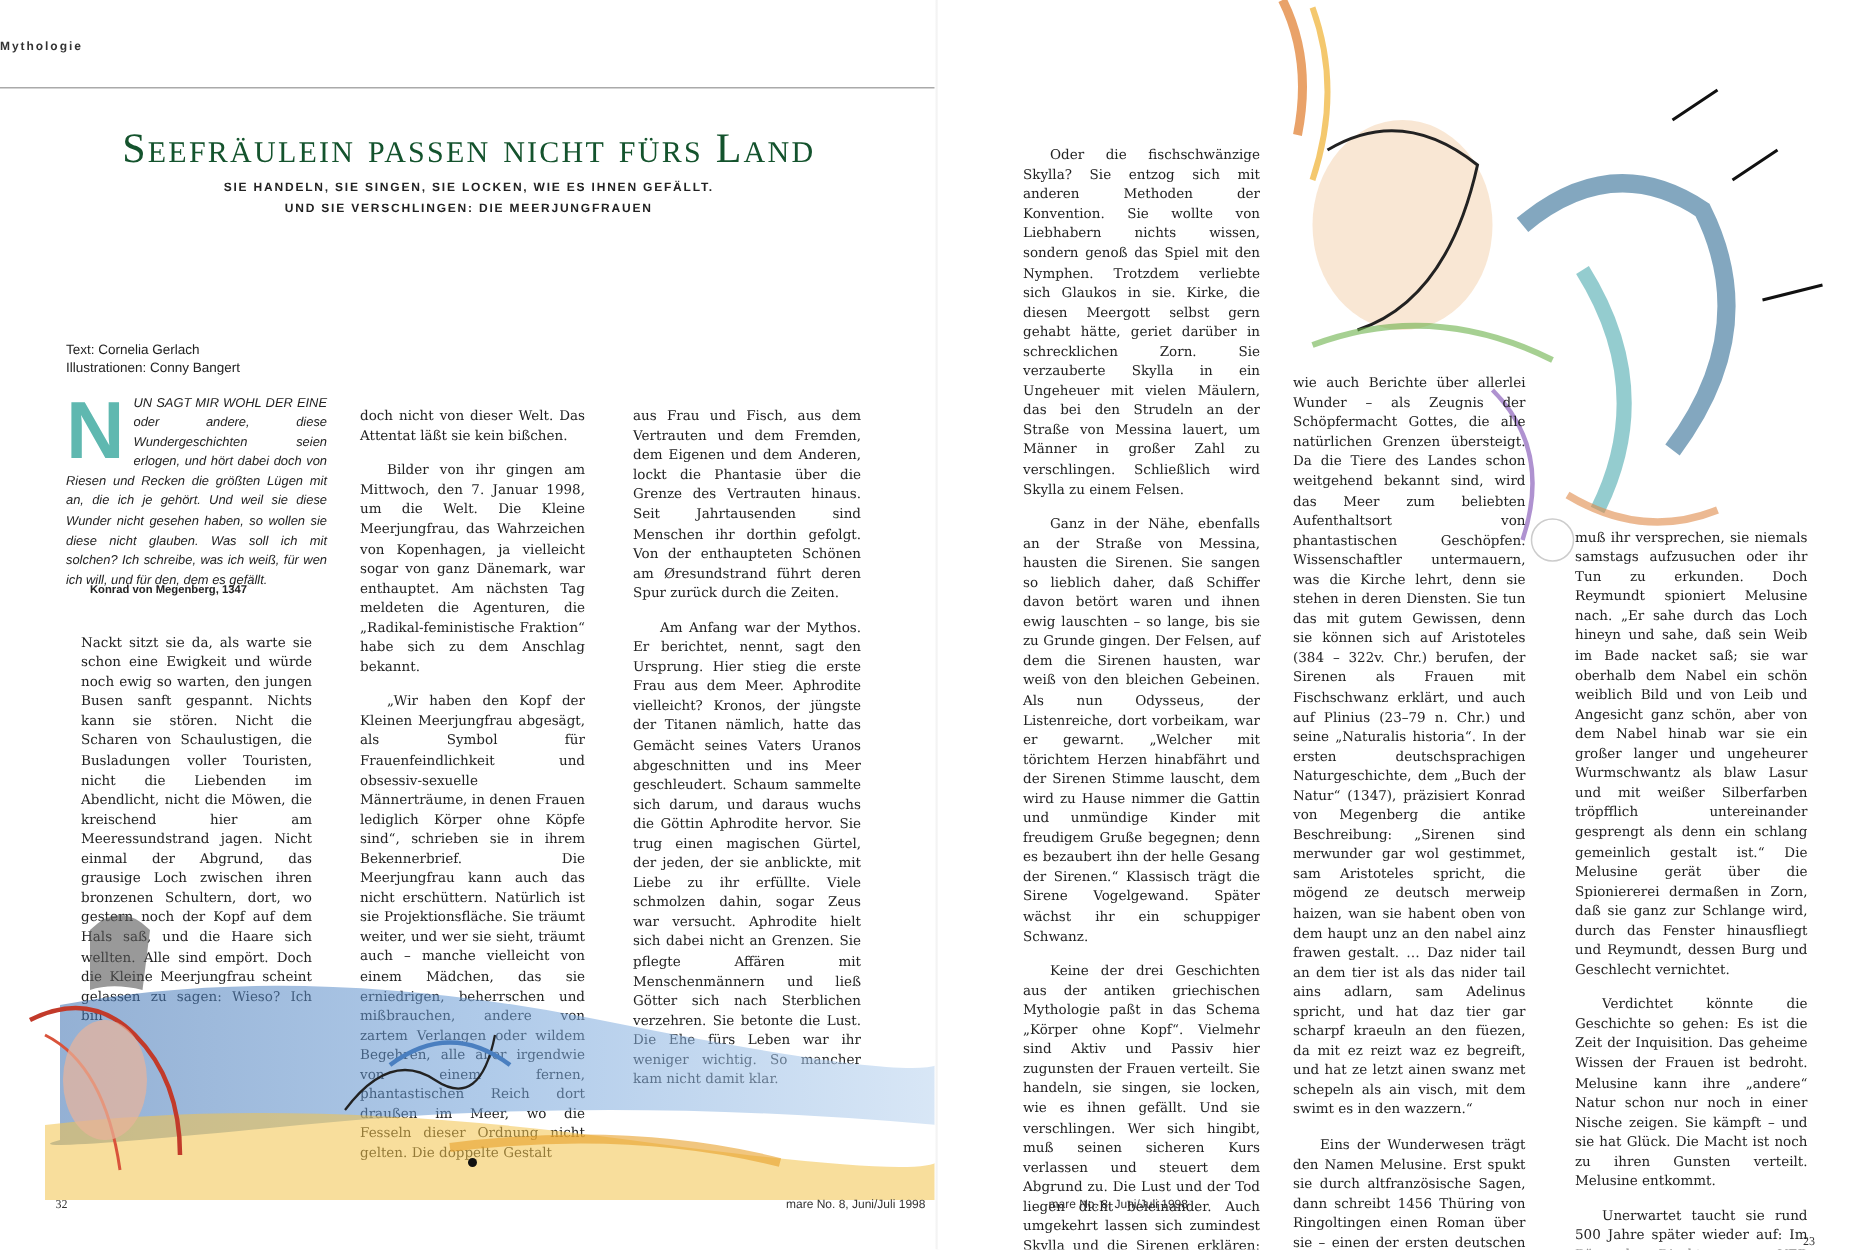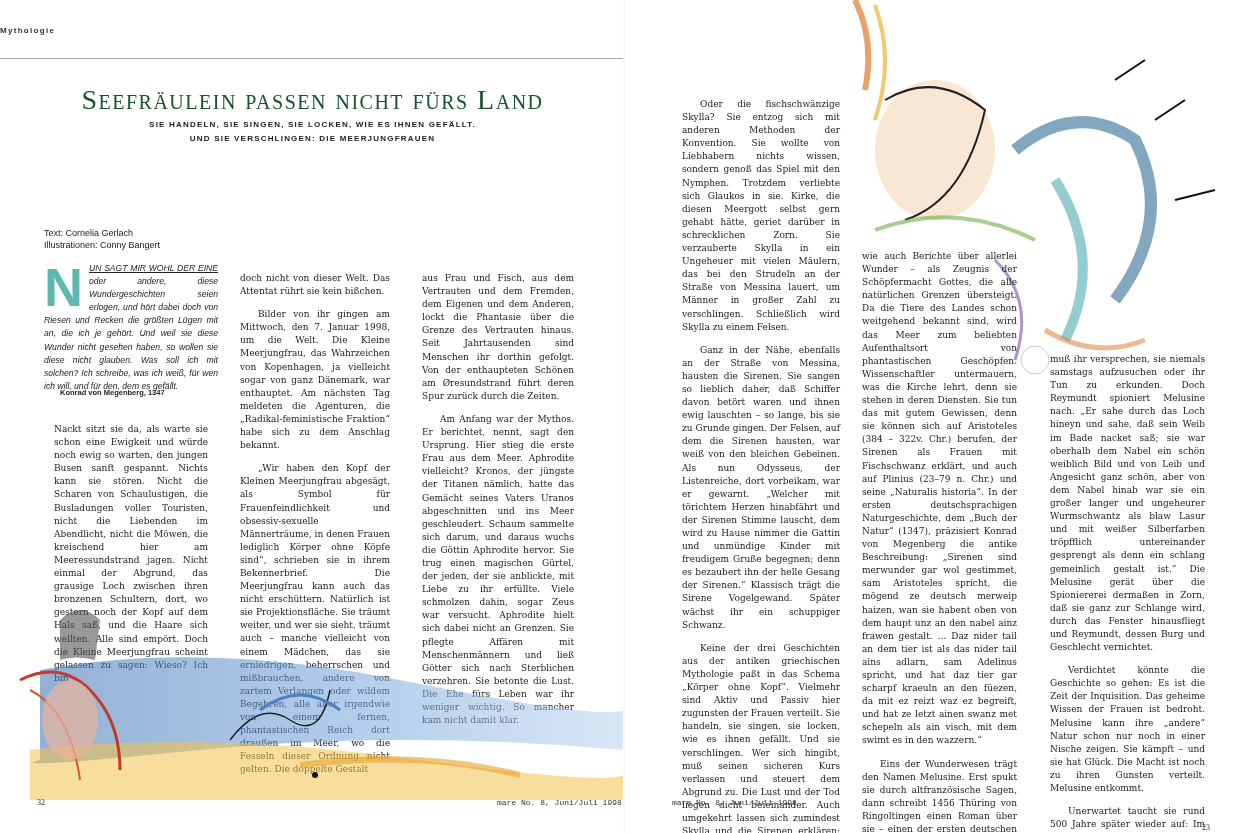--- a/index.html
+++ b/index.html
@@ -13,30 +13,30 @@
   .title{position:absolute;top:84px;left:0;width:625px;text-align:center;font-family:"Liberation Serif",serif;font-size:28px;font-variant:small-caps;letter-spacing:1.5px;color:#14532d;}
   .sub{position:absolute;left:0;width:625px;text-align:center;font-family:"Liberation Sans",sans-serif;font-size:8px;font-weight:bold;letter-spacing:1.2px;color:#222;}
   .sub1{top:120px;}
   .sub2{top:134px;}
   .credits{position:absolute;left:44px;top:227px;font-family:"Liberation Sans",sans-serif;font-size:9px;line-height:12px;color:#222;}
   .col{position:absolute;font-size:9px;line-height:13.1px;text-align:justify;color:#222;}
   .col p{margin:10px;text-indent:0;}
   .col p.ind{text-indent:18px;}
   .intro{position:absolute;left:44px;top:262px;width:174px;font-family:"Liberation Sans",sans-serif;font-style:italic;font-size:8.6px;line-height:13.1px;text-align:justify;}
   .dropcap{float:left;font-family:"Liberation Sans",sans-serif;font-weight:bold;font-style:normal;font-size:54px;line-height:46px;color:#5fb8b0;margin:2px 6px 0 0;}
-  .lead{text-transform:uppercase;text-decoration:underline;}
+  .lead{text-transform:uppercase;}
   .sig{position:absolute;left:60px;top:388px;font-family:"Liberation Sans",sans-serif;font-weight:bold;font-size:7.5px;}
   .c1{left:44px;top:413px;width:174px;}
   .c2{left:230px;top:262px;width:170px;}
   .c3{left:412px;top:262px;width:172px;}
   .r1{left:672px;top:88px;width:178px;}
   .r2{left:852px;top:240px;width:175px;}
   .r3{left:1040px;top:343px;width:175px;}
   .pagenum{position:absolute;top:798px;font-size:8px;color:#333;font-family:"Liberation Serif",serif;}
-  .folio{position:absolute;top:798px;font-size:8px;color:#333;font-family:Liberation Mono, monospace;}
+  .folio{position:absolute;top:798px;font-size:8px;color:#333;font-family:Liberation Sans, sans-serif;margin-left:27px;}
   .illus{position:absolute;}
 </style>
 </head>
 <body>
 
 <div class="page left">
   <div class="section">Mythologie</div>
   <div class="rule"></div>
   <div class="title">Seefräulein passen nicht fürs Land</div>
   <div class="sub sub1">SIE HANDELN, SIE SINGEN, SIE LOCKEN, WIE ES IHNEN GEFÄLLT.</div>
@@ -51,21 +51,21 @@
     <span class="dropcap">N</span>
     <span class="lead">un sagt mir wohl der eine</span>
     <span>oder andere, diese Wundergeschichten seien erlogen, und hört dabei doch von Riesen und Recken die größten Lügen mit an, die ich je gehört. Und weil sie diese Wunder nicht gesehen haben, so wollen sie diese nicht glauben. Was soll ich mit solchen? Ich schreibe, was ich weiß, für wen ich will, und für den, dem es gefällt.</span>
   </div>
   <div class="sig">Konrad von Megenberg, 1347</div>
 
   <div class="col c1">
     <p>Nackt sitzt sie da, als warte sie schon eine Ewigkeit und würde noch ewig so warten, den jungen Busen sanft gespannt. Nichts kann sie stören. Nicht die Scharen von Schaulustigen, die Busladungen voller Touristen, nicht die Liebenden im Abendlicht, nicht die Möwen, die kreischend hier am Meeressundstrand jagen. Nicht einmal der Abgrund, das grausige Loch zwischen ihren bronzenen Schultern, dort, wo gestern noch der Kopf auf dem Hals saß, und die Haare sich wellten. Alle sind empört. Doch die Kleine Meerjungfrau scheint gelassen zu sagen: Wieso? Ich bin</p>
   </div>
   <div class="col c2">
-    <p>doch nicht von dieser Welt. Das Attentat rührt sie kein bißchen.</p>
+    <p>doch nicht von dieser Welt. Das Attentat läßt sie kein bißchen.</p>
     <p class="ind">Bilder von ihr gingen am Mittwoch, den 7. Januar 1998, um die Welt. Die Kleine Meerjungfrau, das Wahrzeichen von Kopenhagen, ja vielleicht sogar von ganz Dänemark, war enthauptet. Am nächsten Tag meldeten die Agenturen, die „Radikal-feministische Fraktion“ habe sich zu dem Anschlag bekannt.</p>
     <p class="ind">„Wir haben den Kopf der Kleinen Meerjungfrau abgesägt, als Symbol für Frauenfeindlichkeit und obsessiv-sexuelle Männerträume, in denen Frauen lediglich Körper ohne Köpfe sind“, schrieben sie in ihrem Bekennerbrief. Die Meerjungfrau kann auch das nicht erschüttern. Natürlich ist sie Projektionsfläche. Sie träumt weiter, und wer sie sieht, träumt auch – manche vielleicht von einem Mädchen, das sie erniedrigen, beherrschen und mißbrauchen, andere von zartem Verlangen oder wildem Begehren, alle aber irgendwie von einem fernen, phantastischen Reich dort draußen im Meer, wo die Fesseln dieser Ordnung nicht gelten. Die doppelte Gestalt</p>
   </div>
   <div class="col c3">
     <p>aus Frau und Fisch, aus dem Vertrauten und dem Fremden, dem Eigenen und dem Anderen, lockt die Phantasie über die Grenze des Vertrauten hinaus. Seit Jahrtausenden sind Menschen ihr dorthin gefolgt. Von der enthaupteten Schönen am Øresundstrand führt deren Spur zurück durch die Zeiten.</p>
     <p class="ind">Am Anfang war der Mythos. Er berichtet, nennt, sagt den Ursprung. Hier stieg die erste Frau aus dem Meer. Aphrodite vielleicht? Kronos, der jüngste der Titanen nämlich, hatte das Gemächt seines Vaters Uranos abgeschnitten und ins Meer geschleudert. Schaum sammelte sich darum, und daraus wuchs die Göttin Aphrodite hervor. Sie trug einen magischen Gürtel, der jeden, der sie anblickte, mit Liebe zu ihr erfüllte. Viele schmolzen dahin, sogar Zeus war versucht. Aphrodite hielt sich dabei nicht an Grenzen. Sie pflegte Affären mit Menschenmännern und ließ Götter sich nach Sterblichen verzehren. Sie betonte die Lust. Die Ehe fürs Leben war ihr weniger wichtig. So mancher kam nicht damit klar.</p>
   </div>
 
   <svg class="illus" style="left:0;top:600px;" width="625" height="200" viewBox="0 0 625 200">
     <defs>

